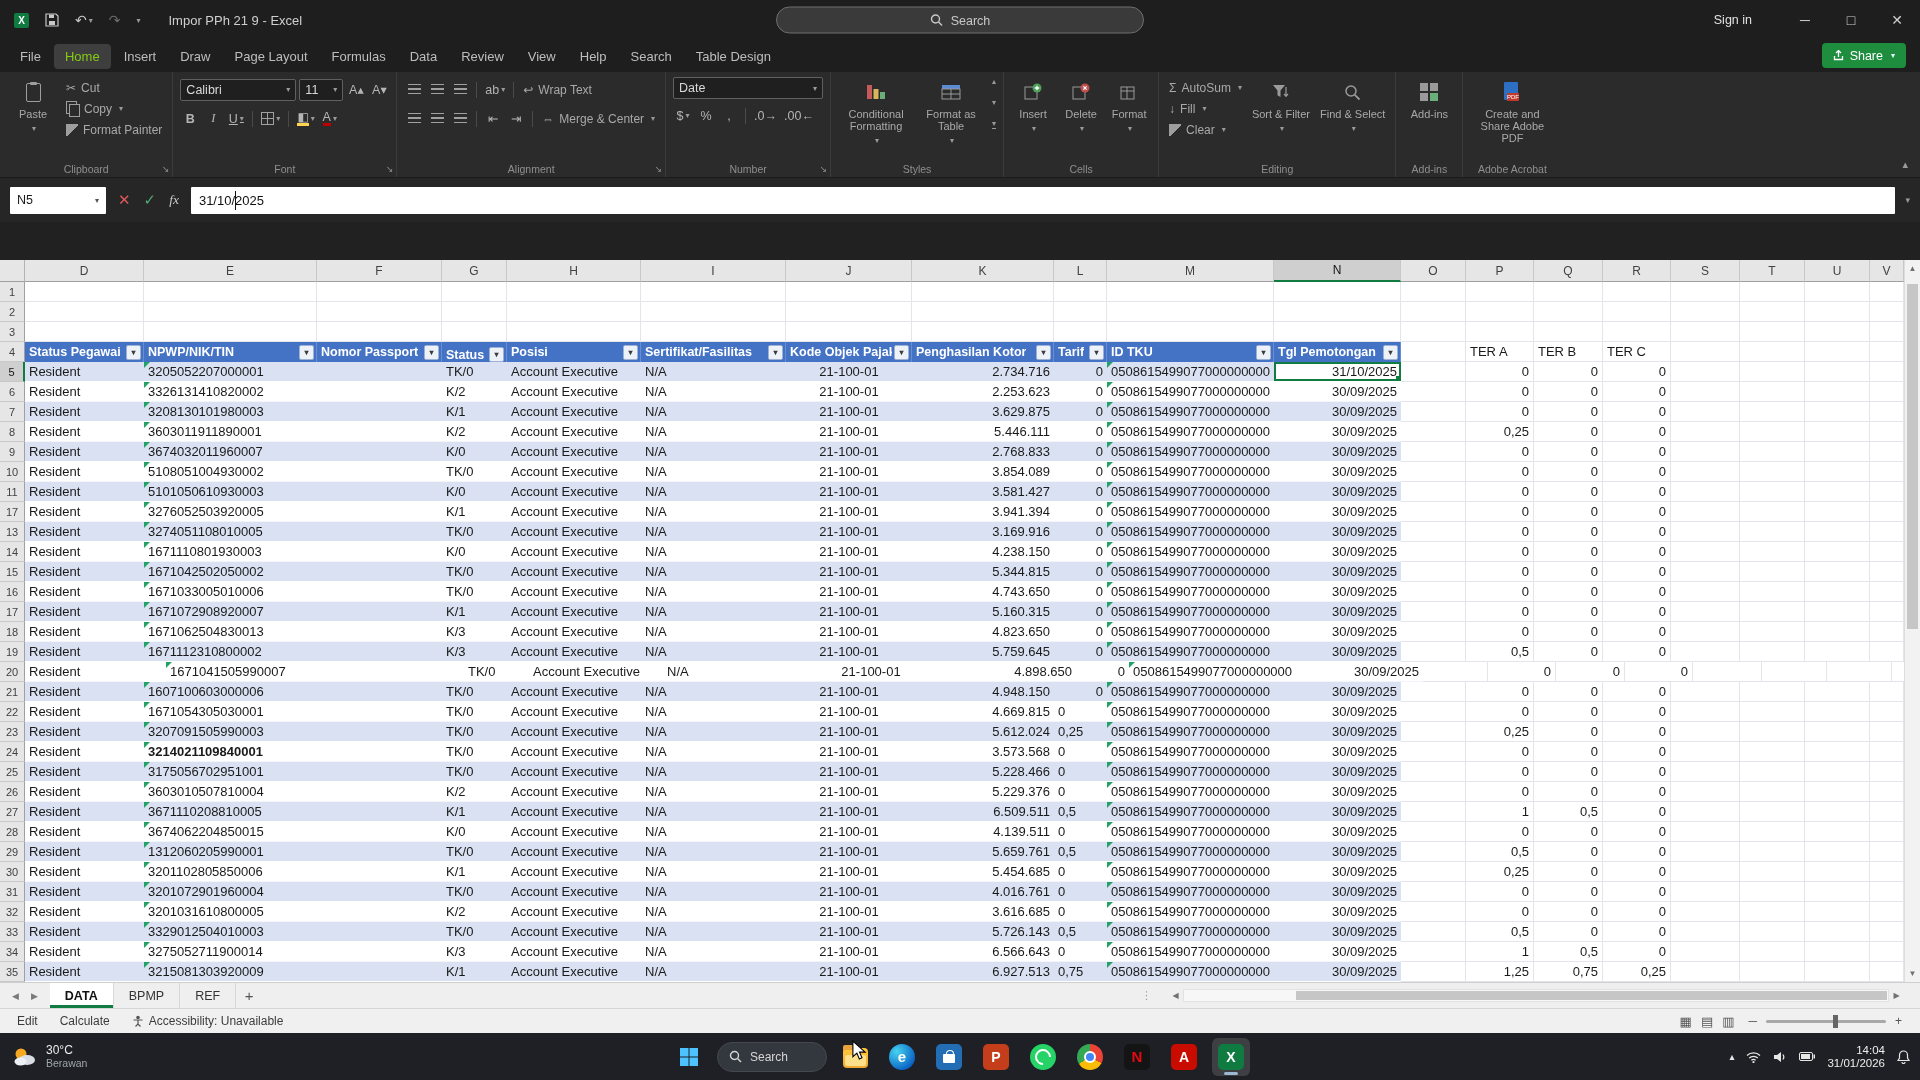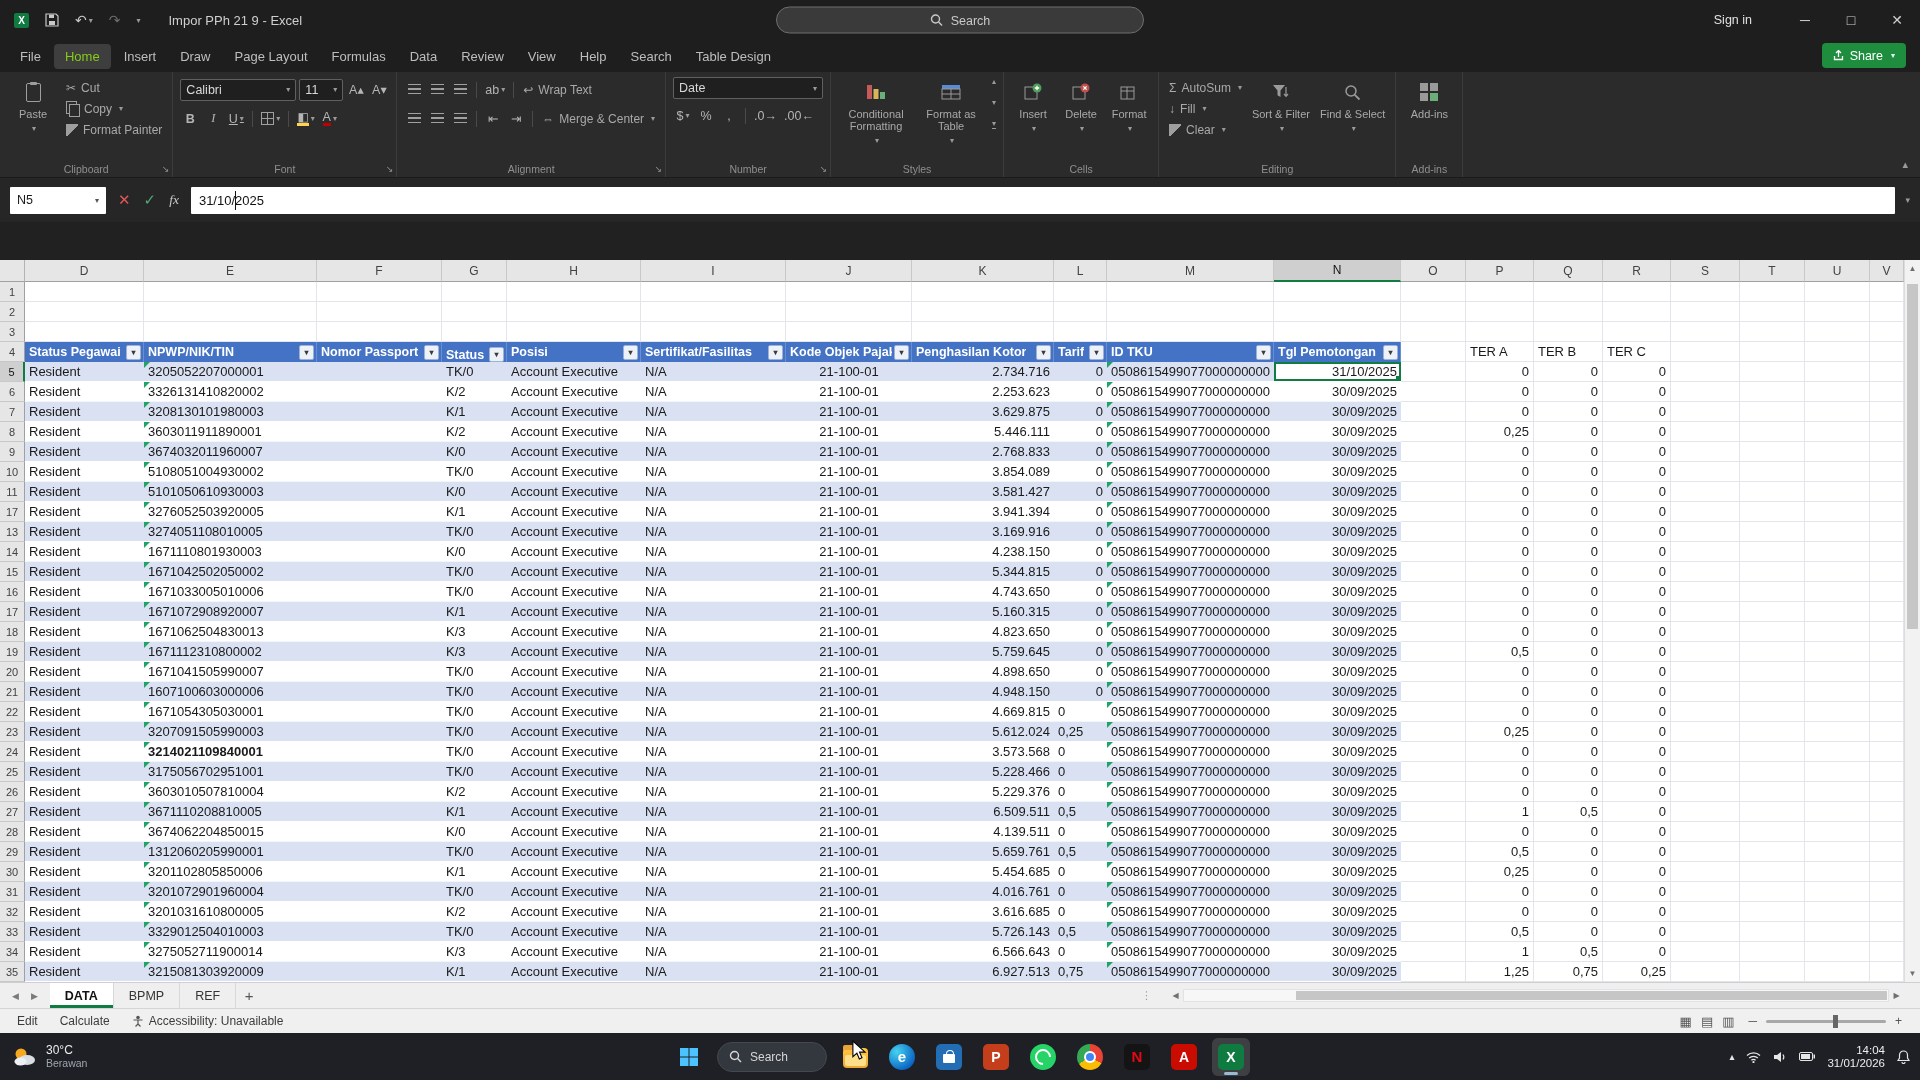--- a/index.html
+++ b/index.html
@@ -473,20 +473,33 @@
               <rect x="11" y="1" width="8" height="8" fill="#9A9A9A"></rect>
               <rect x="1" y="11" width="8" height="8" fill="#9A9A9A"></rect>
               <rect x="11" y="11" width="8" height="8" fill="#6AAE7A"></rect>
             </svg>
           </span>
         <span>Add-ins</span>
       </div>
       <div class="glabel">Add-ins</div>
     </div>
 
+    <div class="rgroup" style="border-right:none">
+      <div class="big-btn" style="width:84px">
+        <span class="icb">
+            <svg width="20" height="22" viewBox="0 0 20 22">
+              <rect x="2" y="1" width="14" height="18" rx="1" fill="#2D6FC4"></rect>
+              <rect x="5" y="12" width="12" height="8" rx="1" fill="#C0392B"></rect>
+              <text x="11" y="18" font-size="6" fill="#fff" text-anchor="middle" font-family="Liberation Sans, sans-serif">PDF</text>
+            </svg>
+          </span>
+        <span>Create and Share Adobe PDF</span>
+      </div>
+      <div class="glabel">Adobe Acrobat</div>
+    </div>
 
     <span class="collapse-ribbon">▴</span>
   </div>
 
   <div class="fstrip">
     <div class="namebox">
       <span>N5</span>
         <span class="dd">▾</span>
     </div>
     <div class="fbicons">
@@ -1336,21 +1349,21 @@
           <div class="cell plain" style="width: 69px;"></div>
           <div class="cell plain" style="width: 65px;"></div>
           <div class="cell plain" style="width: 65px;"></div>
           <div class="cell plain" style="width: 34px;"></div>
         </div>
         <div class="grow">
           <div class="rowh">20</div>
           <div class="cell bandb al" style="width: 119px;">
             <span>Resident</span>
           </div>
-          <div class="cell bandb al" style="width: 173px;">
+          <div class="cell bandb al" style="width: 173px; margin-left: 22px;">
             <span class="tri"></span>
             <span>1671041505990007</span>
           </div>
           <div class="cell bandb al" style="width: 125px;">
             <span></span>
           </div>
           <div class="cell bandb al" style="width: 65px;">
             <span>TK/0</span>
           </div>
           <div class="cell bandb al" style="width: 134px;">

